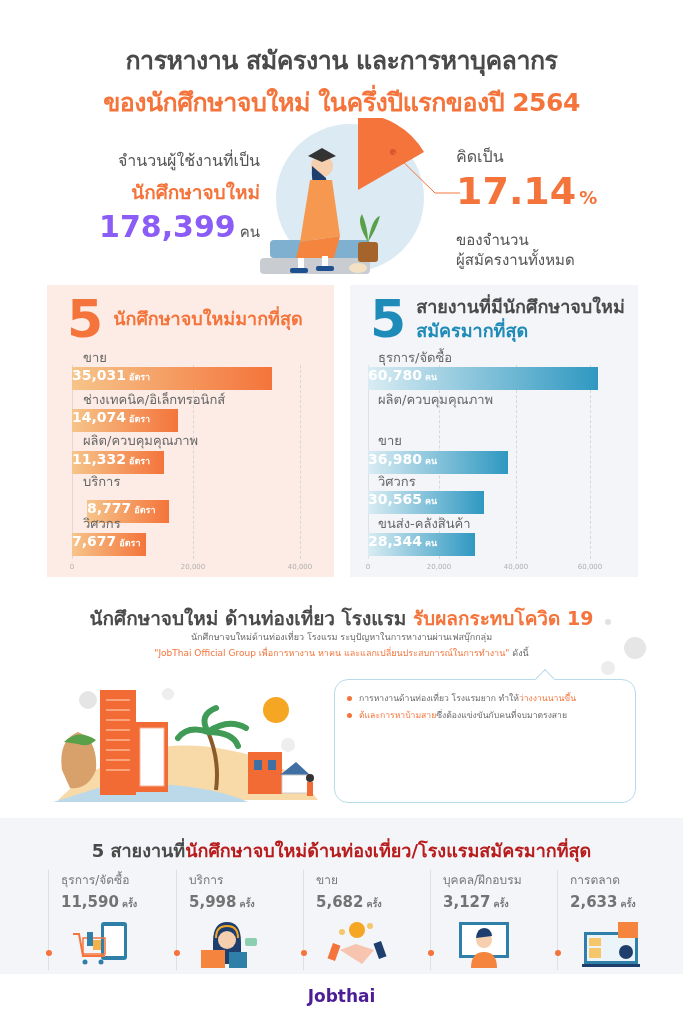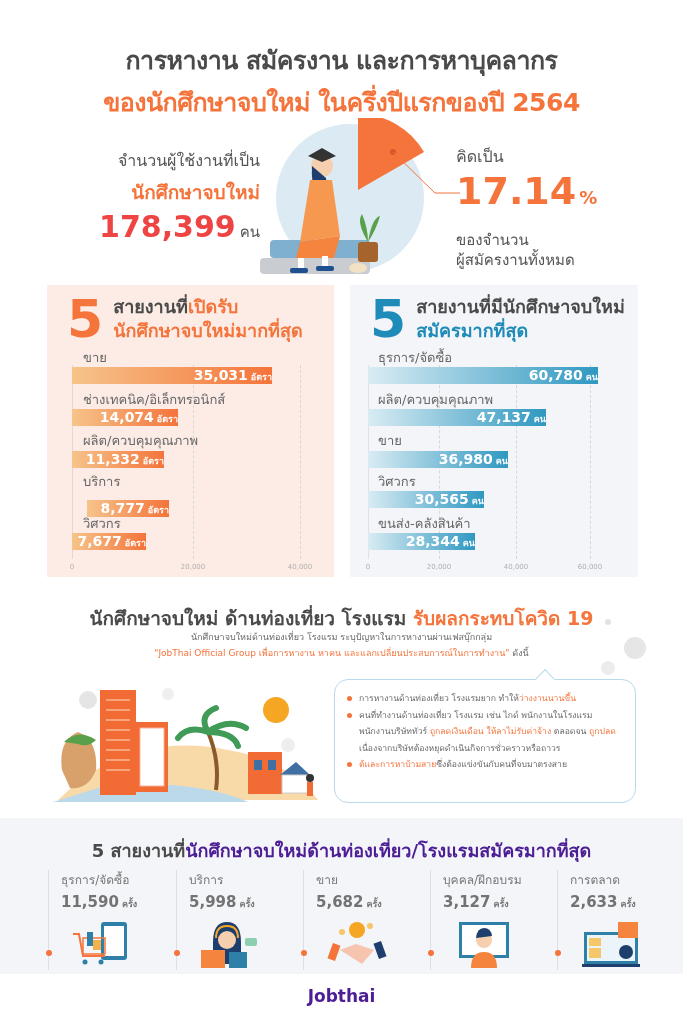--- a/index.html
+++ b/index.html
@@ -5,39 +5,39 @@
   * { box-sizing: border-box; margin: 0; padding: 0; }
   body { width: 683px; height: 1024px; background: #ffffff; font-family: "DejaVu Sans", sans-serif; position: relative; overflow: hidden; color: #555; }
   .abs { position: absolute; }
   .title1 { left: 0; width: 683px; top: 40px; text-align: center; font-size: 25px; font-weight: bold; color: #4a4a4a; letter-spacing: -0.5px; }
   .title2 { left: 0; width: 683px; top: 82px; text-align: center; font-size: 25px; font-weight: bold; color: #f4743b; letter-spacing: -0.5px; }
 
   .stat-left { left: 90px; top: 148px; width: 170px; text-align: right; }
   .stat-left .l1 { font-size: 16px; color: #555; }
   .stat-left .l2 { font-size: 19px; font-weight: bold; color: #f4743b; margin-top: 4px; }
   .stat-left .l3 { margin-top: 2px; }
-  .stat-left .num { font-size: 30px; font-weight: bold; color: #ef4444; }
+  .stat-left .num { font-size: 30px; font-weight: bold; color: #8b5cf6; }
   .stat-left .unit { font-size: 15px; color: #555; margin-left: 4px; }
 
   .stat-right { left: 456px; top: 144px; width: 200px; }
   .stat-right .l1 { font-size: 16px; color: #555; }
   .stat-right .pct { font-size: 38px; font-weight: bold; color: #f4743b; line-height: 44px; }
   .stat-right .pct small { font-size: 18px; margin-left: 3px; }
   .stat-right .l3 { font-size: 15px; color: #555; margin-top: 10px; line-height: 20px; }
 
   .panel { top: 285px; height: 292px; padding: 0; }
   .panel-left { left: 47px; width: 287px; background: #fdece5; }
   .panel-right { left: 350px; width: 288px; background: #f3f5f9; }
   .panel-head { position: absolute; top: 6px; left: 20px; display: flex; align-items: center; }
   .big5 { font-size: 52px; font-weight: bold; line-height: 56px; margin-right: 10px; }
   .ph-l1 { font-size: 18px; font-weight: bold; color: #4a4a4a; line-height: 24px; }
   .ph-l2 { font-size: 18px; font-weight: bold; line-height: 24px; }
 
   .bar-label { position: absolute; font-size: 13px; color: #666; }
-  .bar { position: absolute; height: 17px; text-align: right; padding-right: 0; color: #fff; font-weight: bold; font-size: 14px; line-height: 17px; white-space: nowrap; }
+  .bar { position: absolute; height: 23px; text-align: left; padding-right: 12px; color: #fff; font-weight: bold; font-size: 14px; line-height: 17px; white-space: nowrap; }
   .bar .u { font-size: 9px; margin-left: 3px; }
   .bar-o { background: linear-gradient(90deg, #f6c48a, #f4743b); }
   .bar-b { background: linear-gradient(90deg, #d9ecf3, #2f98c1); }
   .gridline { position: absolute; width: 0; border-left: 1px dashed #d7d7d7; }
   .tick { position: absolute; font-size: 7px; color: #b0b0b0; transform: translateX(-50%); }
 
   .sec3-title { left: 0; width: 683px; top: 603px; text-align: center; font-size: 19px; font-weight: bold; color: #4a4a4a; }
   .sec3-title span.hl { color: #f4743b; }
   .sec3-sub1 { left: 0; width: 683px; top: 630px; text-align: center; font-size: 9px; color: #666; }
   .sec3-sub2 { left: 0; width: 683px; top: 646px; text-align: center; font-size: 9px; color: #f4743b; }
@@ -45,21 +45,21 @@
 
   .bubble { left: 334px; top: 679px; width: 302px; height: 124px; border: 1.5px solid #b8dbeb; border-radius: 14px; background: #fff; }
   .bubble-notch { left: 538px; top: 672px; width: 14px; height: 14px; background: #fff; border-left: 1.5px solid #b8dbeb; border-top: 1.5px solid #b8dbeb; transform: rotate(45deg); }
   .bubble ul { list-style: none; padding: 10px 12px 0 12px; }
   .bubble li { font-size: 8.6px; color: #666; line-height: 16.5px; position: relative; padding-left: 12px; }
   .bubble li::before { content: ""; position: absolute; left: 0; top: 6px; width: 5px; height: 5px; border-radius: 50%; background: #f4743b; }
   .bubble .o { color: #f4743b; }
 
   .sec4 { left: 0; top: 818px; width: 683px; height: 156px; background: #f3f5f9; }
   .sec4-title { position: absolute; top: 18px; left: 0; width: 683px; text-align: center; font-size: 18px; font-weight: bold; color: #4a4a4a; }
-  .sec4-title .hl { color: #4c1d95; margin-top: 28px; }
+  .sec4-title .hl { color: #b91c1c; margin-top: 28px; }
   .cat { position: absolute; top: 52px; width: 126px; height: 100px; border-left: 1px solid #dcdfe5; padding-left: 12px; }
   .cat .name { font-size: 12px; color: #777; }
   .cat .val { font-size: 15px; font-weight: bold; color: #737373; margin-top: 4px; }
   .cat .val .u { font-size: 9px; margin-left: 3px; }
   .cat .dot { position: absolute; left: -3px; top: 80px; width: 6px; height: 6px; border-radius: 50%; background: #f4743b; }
   .cat .ico { position: absolute; left: 22px; top: 50px; width: 62px; height: 48px; }
 
   .logo { left: 0; width: 683px; top: 986px; text-align: center; font-size: 17px; font-weight: bold; color: #4c1d95; }
 </style>
 </head>
@@ -106,21 +106,20 @@
   <div class="l3">
       <div>ของจำนวน</div>
       <div>ผู้สมัครงานทั้งหมด</div>
     </div>
 </div>
 
 <div class="abs panel panel-left">
   <div class="panel-head">
     <div class="big5" style="color:#f4743b">5</div>
     <div>
-      <div class="ph-l1"><span>สายงานที่</span><span style="color:#f4743b">เปิดรับ</span></div>
       <div class="ph-l2" style="color:#f4743b">นักศึกษาจบใหม่มากที่สุด</div>
     </div>
   </div>
   <div class="gridline" style="left:25px; top:80px; height:194px; border-left-style:solid; border-color:#e6d6cf;"></div>
   <div class="gridline" style="left:146px; top:80px; height:194px;"></div>
   <div class="gridline" style="left:253px; top:80px; height:194px;"></div>
 
   <div class="bar-label" style="left:36px; top:62px;">ขาย</div>
   <div class="bar bar-o" style="left:25px; top:82px; width:200px;"><span>35,031</span><span class="u">อัตรา</span></div>
   <div class="bar-label" style="left:36px; top:104px;">ช่างเทคนิค/อิเล็กทรอนิกส์</div>
@@ -146,21 +145,20 @@
     </div>
   </div>
   <div class="gridline" style="left:18px; top:80px; height:194px; border-left-style:solid; border-color:#dde2ea;"></div>
   <div class="gridline" style="left:89px; top:80px; height:194px;"></div>
   <div class="gridline" style="left:166px; top:80px; height:194px;"></div>
   <div class="gridline" style="left:240px; top:80px; height:194px;"></div>
 
   <div class="bar-label" style="left:28px; top:62px;">ธุรการ/จัดซื้อ</div>
   <div class="bar bar-b" style="left:18px; top:82px; width:230px;"><span>60,780</span><span class="u">คน</span></div>
   <div class="bar-label" style="left:28px; top:104px;">ผลิต/ควบคุมคุณภาพ</div>
-  <div class="bar bar-b" style="left:18px; top:124px; width:178px;"><span>47,137</span><span class="u">คน</span></div>
   <div class="bar-label" style="left:28px; top:145px;">ขาย</div>
   <div class="bar bar-b" style="left:18px; top:166px; width:140px;"><span>36,980</span><span class="u">คน</span></div>
   <div class="bar-label" style="left:28px; top:186px;">วิศวกร</div>
   <div class="bar bar-b" style="left:18px; top:206px; width:116px;"><span>30,565</span><span class="u">คน</span></div>
   <div class="bar-label" style="left:28px; top:228px;">ขนส่ง-คลังสินค้า</div>
   <div class="bar bar-b" style="left:18px; top:248px; width:107px;"><span>28,344</span><span class="u">คน</span></div>
 
   <div class="tick" style="left:18px; top:278px;">0</div>
   <div class="tick" style="left:89px; top:278px;">20,000</div>
   <div class="tick" style="left:166px; top:278px;">40,000</div>
@@ -206,21 +204,20 @@
 
 <svg class="abs" style="left:590px; top:600px;" width="80" height="80" viewBox="0 0 80 80">
   <circle cx="18" cy="22" r="3" fill="#e1e1e1"></circle>
   <circle cx="45" cy="48" r="11" fill="#e6e6e6"></circle>
   <circle cx="18" cy="68" r="7" fill="#ececec"></circle>
 </svg>
 
 <div class="abs bubble">
   <ul>
     <li><span>การหางานด้านท่องเที่ยว โรงแรมยาก ทำให้</span><span class="o">ว่างงานนานขึ้น</span></li>
-    <li><span>คนที่ทำงานด้านท่องเที่ยว โรงแรม เช่น ไกด์ พนักงานในโรงแรม พนักงานบริษัททัวร์ </span><span class="o">ถูกลดเงินเดือน ให้ลาไม่รับค่าจ้าง</span><span> ตลอดจน </span><span class="o">ถูกปลด</span><span> เนื่องจากบริษัทต้องหยุดดำเนินกิจการชั่วคราวหรือถาวร</span></li>
     <li><span class="o">ต้และการหาบ้ามสาย</span><span>ซึ่งต้องแข่งขันกับคนที่จบมาตรงสาย</span></li>
   </ul>
 </div>
 <div class="abs bubble-notch"></div>
 
 <div class="abs sec4">
   <div class="sec4-title"><span>5 สายงานที่</span><span class="hl">นักศึกษาจบใหม่ด้านท่องเที่ยว/โรงแรมสมัครมากที่สุด</span></div>
 
   <div class="cat" style="left:48px;">
     <div class="name">ธุรการ/จัดซื้อ</div>

